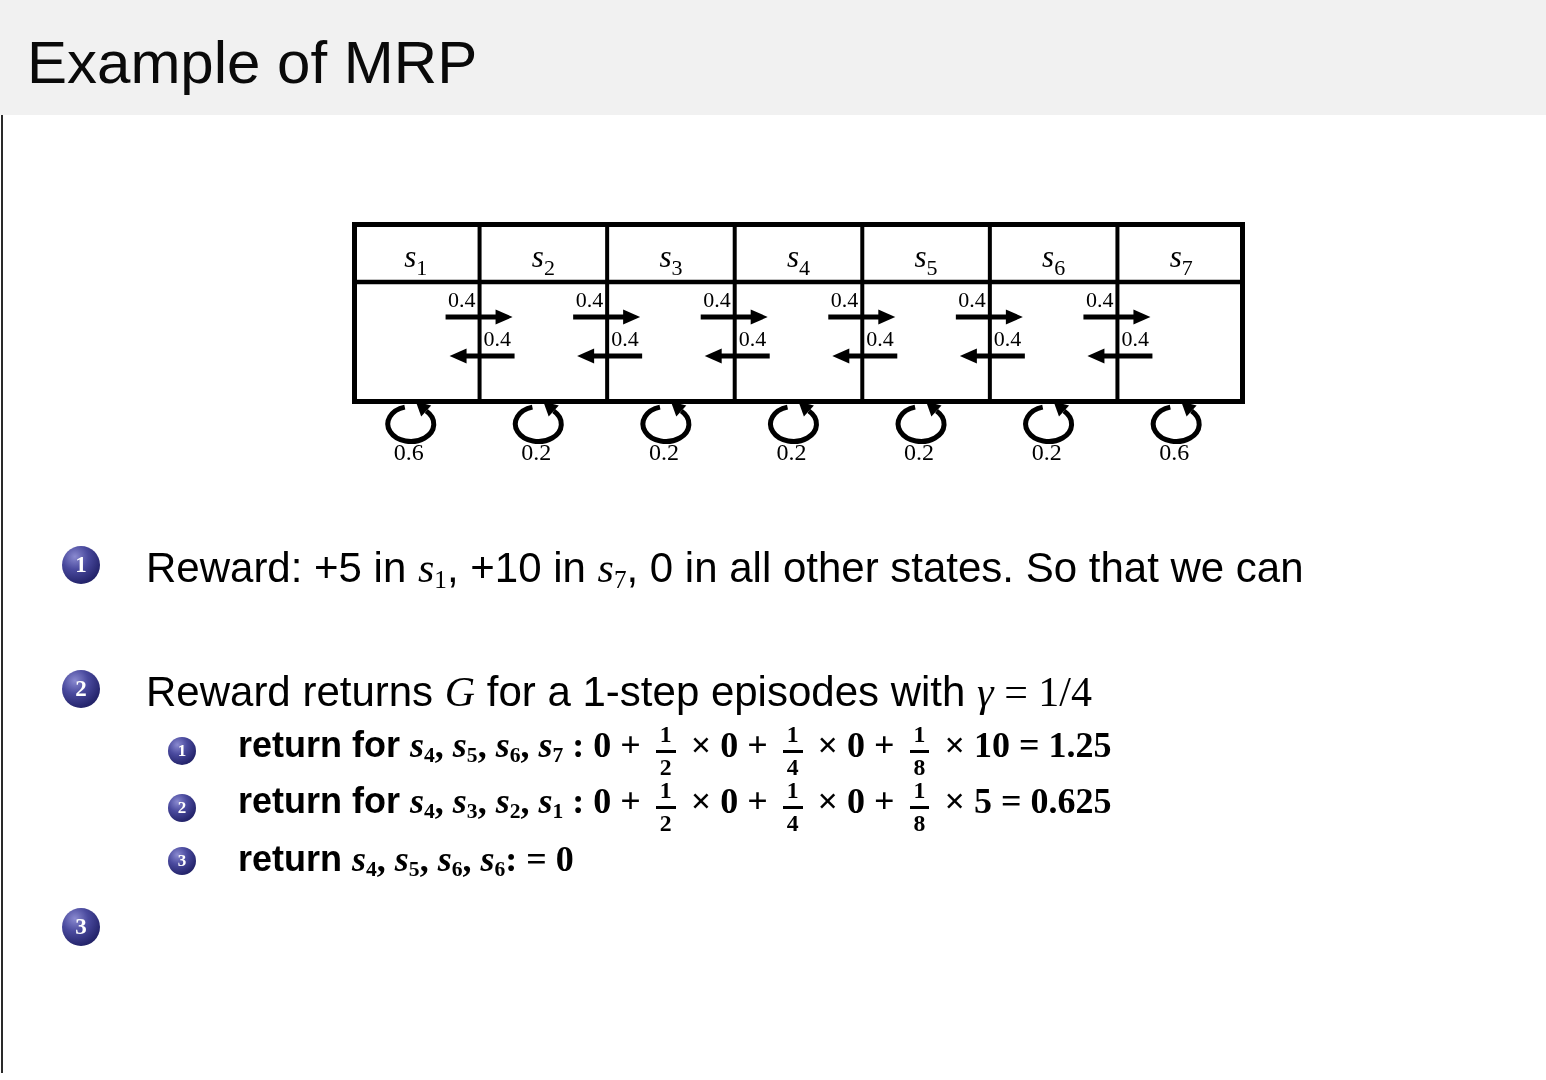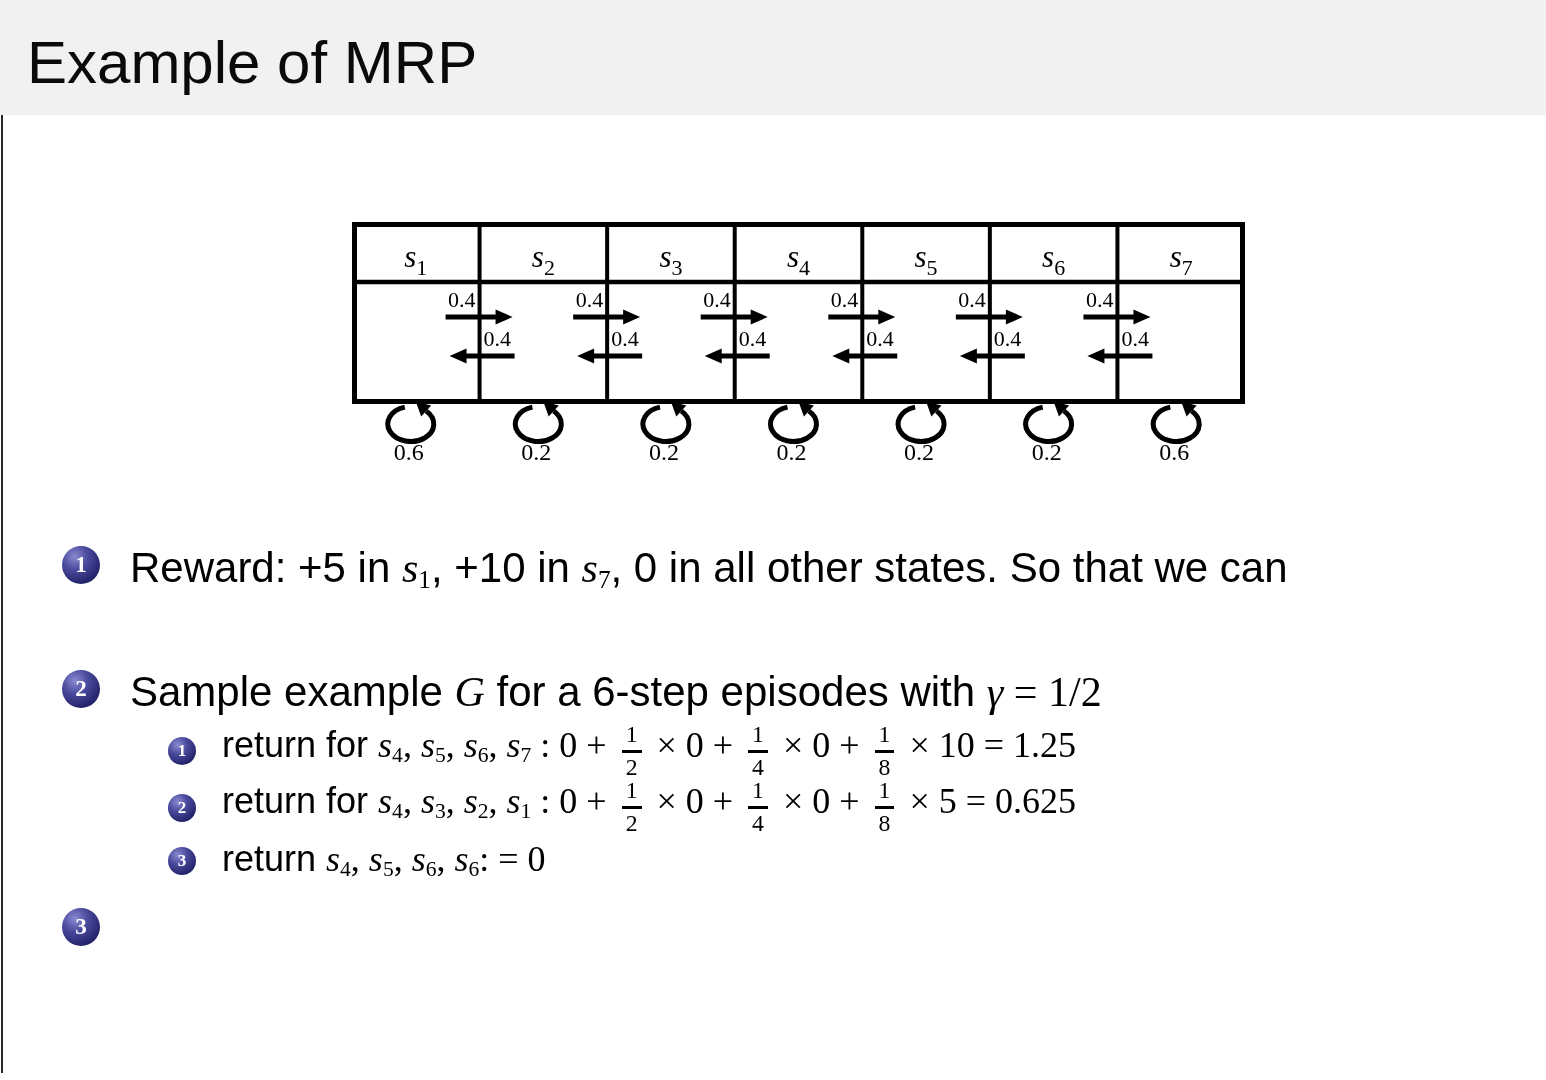--- a/index.html
+++ b/index.html
@@ -18,26 +18,26 @@
   .left-edge{
     position:absolute;left:1px;top:115px;width:2px;height:958px;background:#2a2a2a;
   }
   .diagram{
     position:absolute;left:337px;top:222px;width:977px;height:250px;padding-left:15px;
   }
   .item{
     position:absolute;left:62px;display:flex;gap:30px;align-items:flex-start;
   }
   .item .ball{flex:none;margin-top:8px;}
-  .line{line-height:60px;font-size:42px;white-space:nowrap;}
+  .line{line-height:60px;font-size:42px;white-space:nowrap;margin-left:16px;}
   .item3 .line{line-height:62px;}
   .sub{
     position:absolute;left:168px;display:flex;gap:26px;align-items:center;
   }
-  .sub .line{font-size:36px;line-height:1;}
+  .sub .line{font-size:36px;line-height:1;font-weight:bold;}
   .ball{
     width:38px;height:38px;border-radius:50%;
     background:radial-gradient(circle at 34% 28%, #8a8ad0 0%, #4a4a9e 35%, #26266e 72%, #181850 100%);
     color:#fff;display:flex;align-items:center;justify-content:center;
     font-size:23px;font-family:"Liberation Serif", serif;font-weight:bold;
   }
   .ball.small{width:28px;height:28px;font-size:17px;}
   
   .seg-t{font-family:"Liberation Sans", sans-serif;}
   .seg-v{font-family:"Liberation Serif", serif;font-style:italic;}
@@ -139,21 +139,21 @@
 <div class="item" style="top:538px;">
   <div class="ball">1</div>
   <div>
     <div class="line"><span class="seg-t">Reward: +5 in </span><span class="seg-v">s</span><span class="seg-sb">1</span><span class="seg-t">, +10 in </span><span class="seg-v">s</span><span class="seg-sb">7</span><span class="seg-t">, 0 in all other states. So that we can</span></div>
   </div>
 </div>
 
 <div class="item" style="top:662px;">
   <div class="ball">2</div>
   <div>
-    <div class="line"><span class="seg-t">Sample example </span><span class="seg-v">G</span><span class="seg-t"> for a 6-step episodes with </span><span class="seg-v">γ</span><span class="seg-r"> = 1/2</span></div>
+    <div class="line"><span class="seg-t">Reward returns </span><span class="seg-v">G</span><span class="seg-t"> for a 1-step episodes with </span><span class="seg-v">γ</span><span class="seg-r"> = 1/4</span></div>
   </div>
 </div>
 
 <div class="sub" style="top:722px;height:58px;">
   <div class="ball small">1</div>
   <div class="line"><span class="seg-t">return for </span><span class="seg-v">s</span><span class="seg-sb">4</span><span class="seg-r">, </span><span class="seg-v">s</span><span class="seg-sb">5</span><span class="seg-r">, </span><span class="seg-v">s</span><span class="seg-sb">6</span><span class="seg-r">, </span><span class="seg-v">s</span><span class="seg-sb">7</span><span class="seg-r"> : 0 + </span><span class="frac"><span class="num">1</span><span class="den">2</span></span><span class="seg-r"> × 0 + </span><span class="frac"><span class="num">1</span><span class="den">4</span></span><span class="seg-r"> × 0 + </span><span class="frac"><span class="num">1</span><span class="den">8</span></span><span class="seg-r"> × 10 = 1.25</span></div>
 </div>
 
 <div class="sub" style="top:779px;height:57px;">
   <div class="ball small">2</div>

